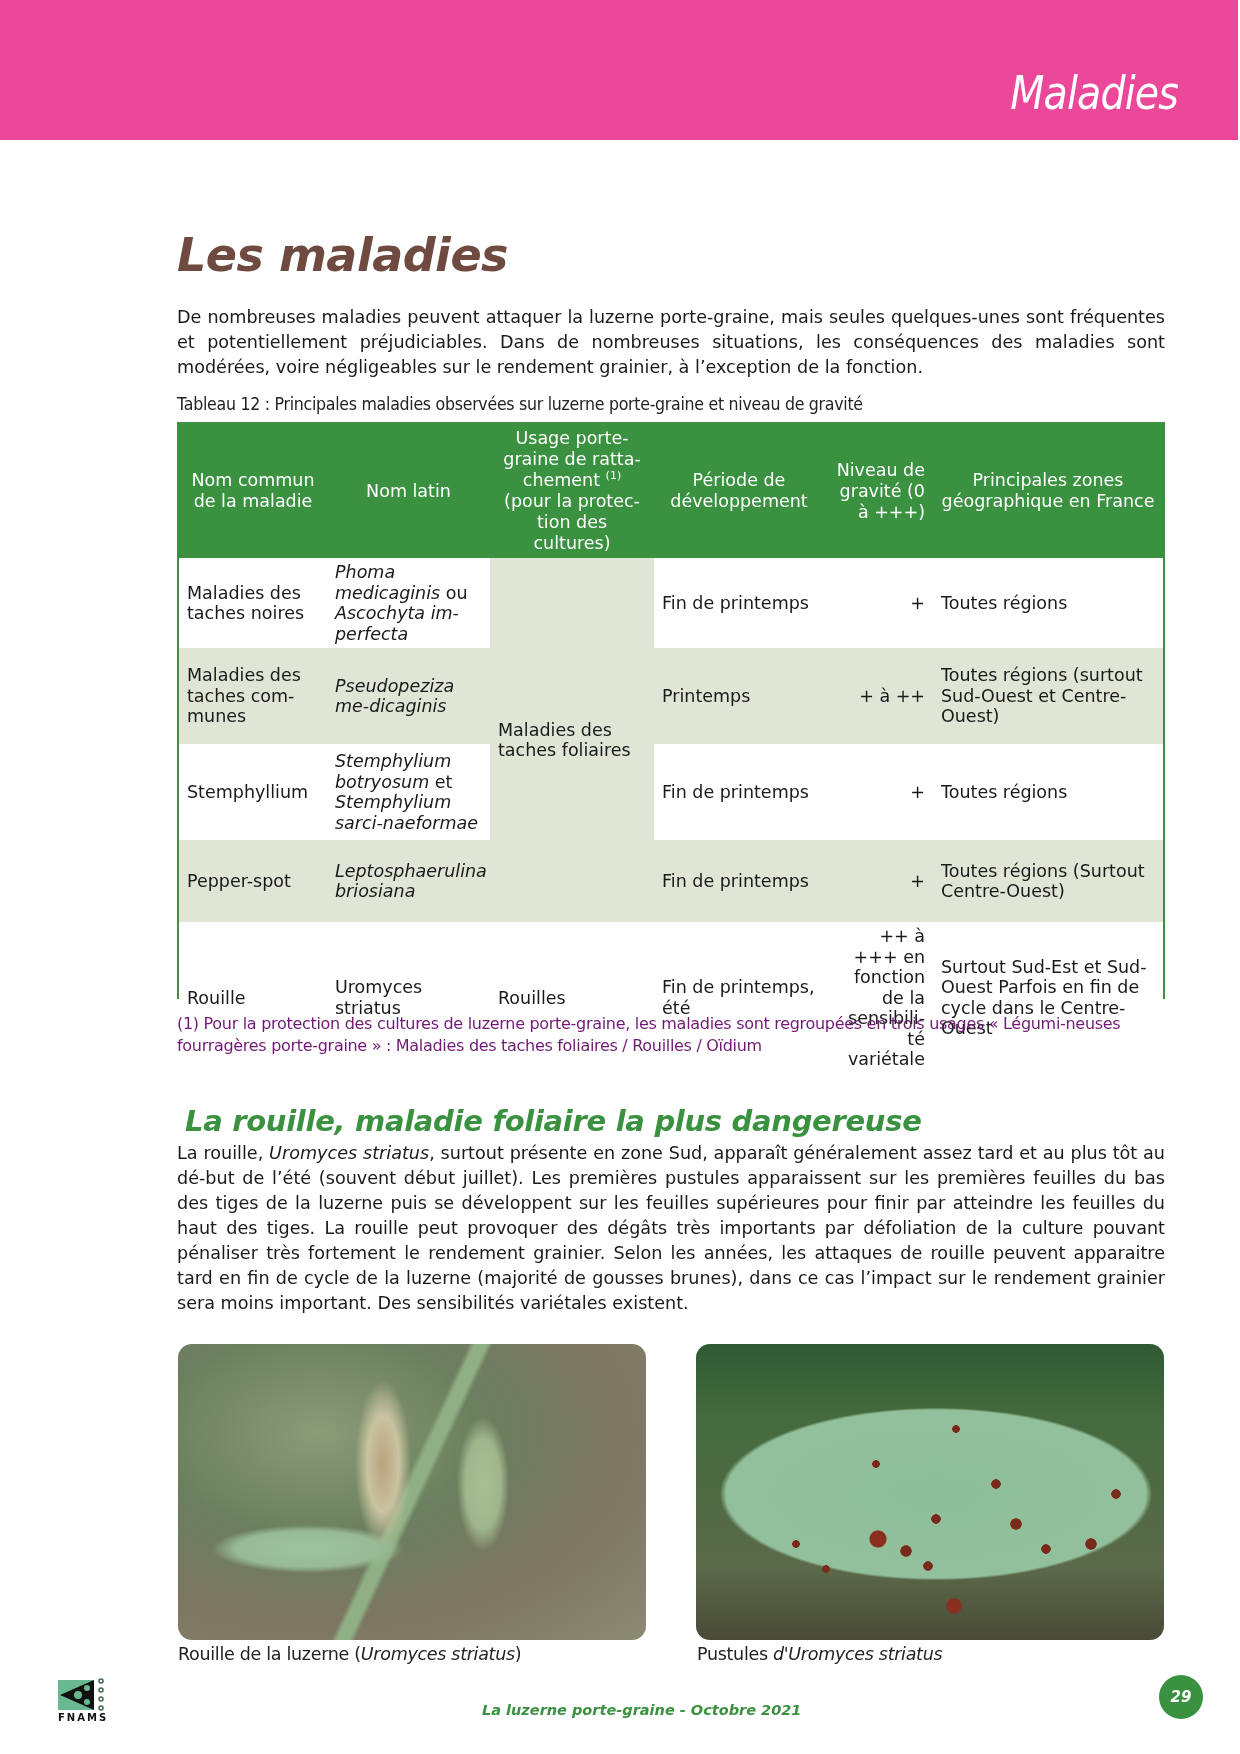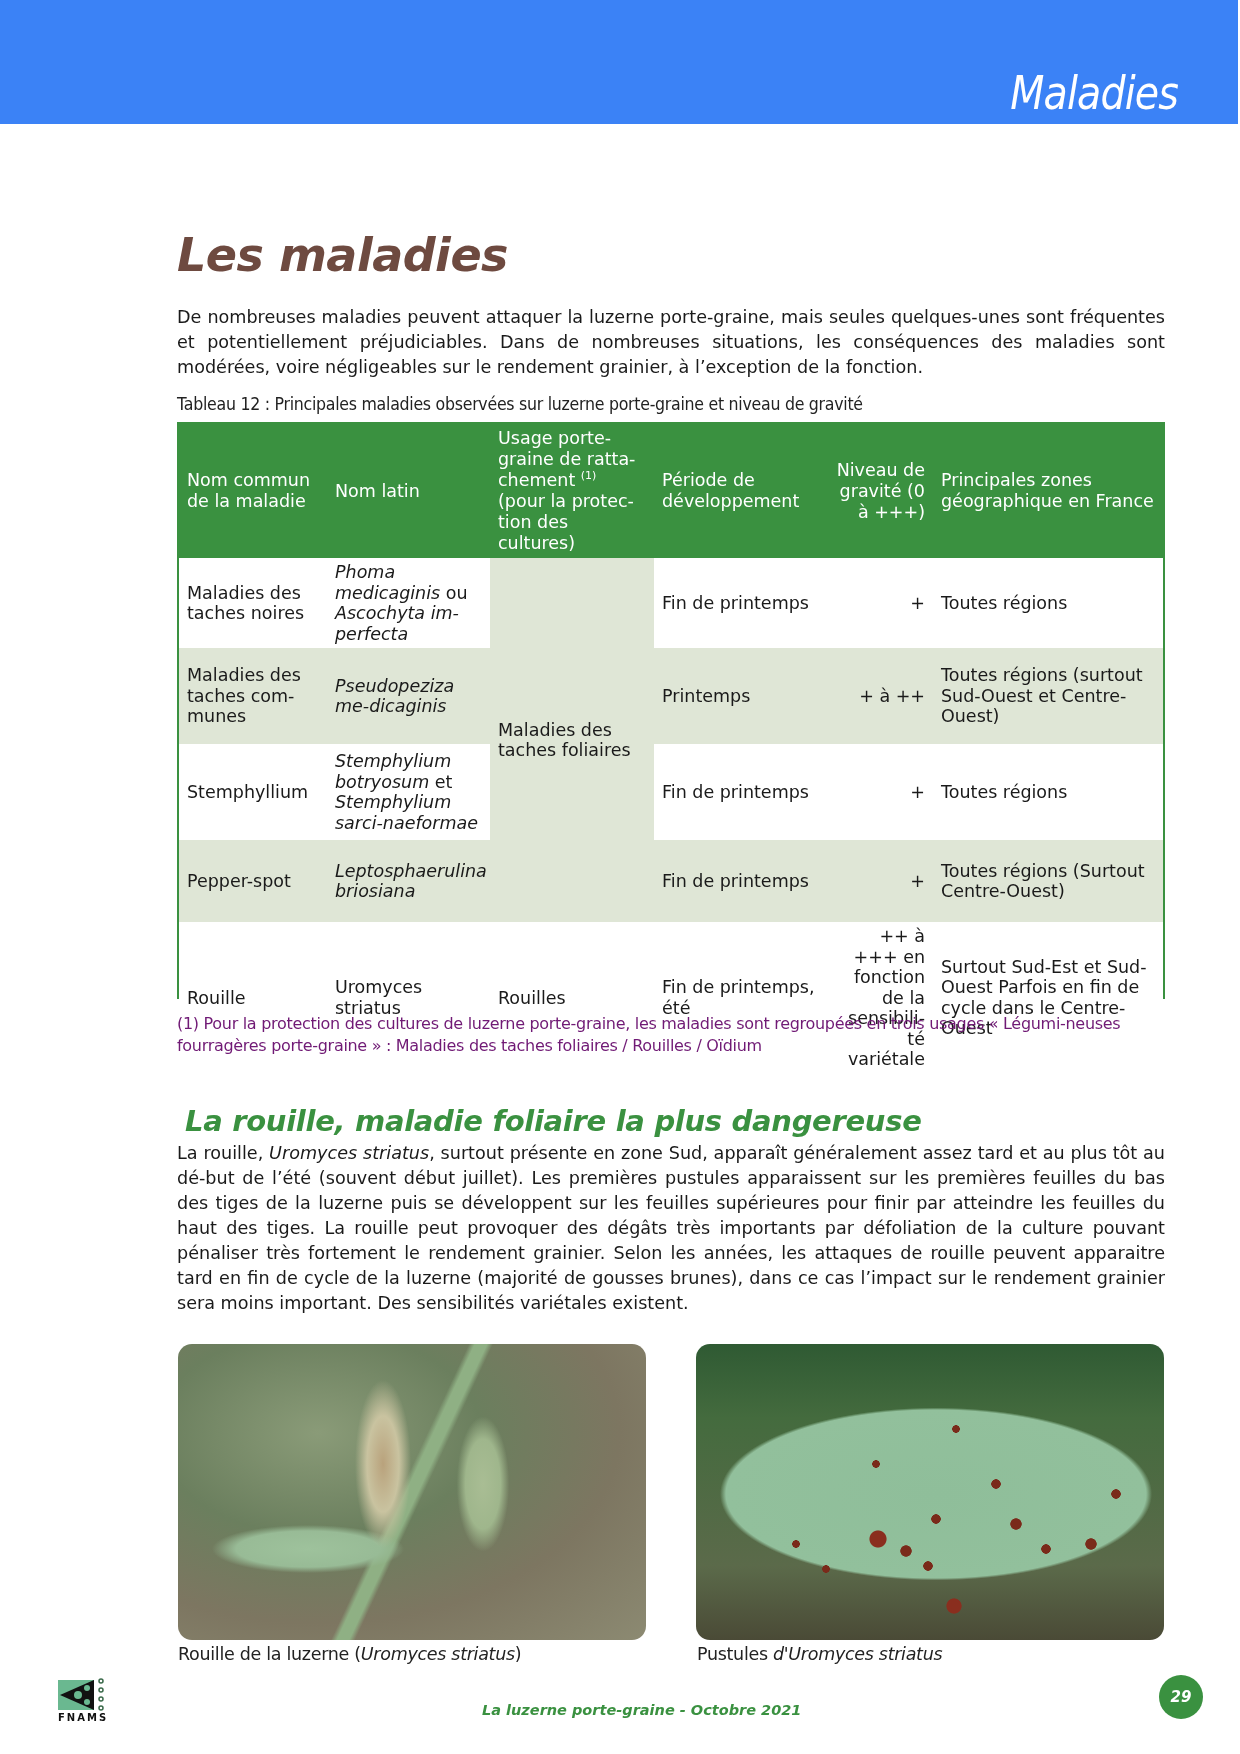--- a/index.html
+++ b/index.html
@@ -2,22 +2,22 @@
 <html><head>
 <meta charset="utf-8">
 <style>
   html, body { margin: 0; padding: 0; }
   body {
     width: 1240px; height: 1754px; position: relative; background: #ffffff;
     font-family: "DejaVu Sans", "Liberation Sans", sans-serif; color: #1a1a1a;
     overflow: hidden;
   }
   .top-band {
-    position: absolute; left: 0; top: 0; width: 1238px; height: 124px;
-    background: #3b82f6;
+    position: absolute; left: 0; top: 0; width: 1238px; height: 140px;
+    background: #ec4899;
   }
   .section-tag {
     position: absolute; right: 60px; top: 66px;
     font-family: "DejaVu Sans", sans-serif; font-style: italic; font-size: 46px;
     color: #ffffff; letter-spacing: -1px; transform: scaleX(0.86); transform-origin: right;
   }
   .page-title {
     position: absolute; left: 177px; top: 228px; margin: 0;
     font-family: "DejaVu Sans", sans-serif; font-weight: bold; font-style: italic;
     font-size: 46px; color: #6e4a40; letter-spacing: -0.5px;
@@ -30,21 +30,21 @@
     position: absolute; left: 177px; top: 394px; margin: 0;
     font-size: 17px; color: #222; letter-spacing: -0.3px; transform: scaleX(0.93); transform-origin: left;
   }
   .tbl-wrap {
     position: absolute; left: 177px; top: 422px; width: 988px; height: 577px;
     border: 2px solid #3a9140; box-sizing: border-box;
   }
   table { border-collapse: collapse; width: 100%; height: 100%; table-layout: fixed; }
   th {
     background: #3a9140; color: #ffffff; font-weight: normal; font-size: 17.5px;
-    line-height: 21px; text-align: left; padding: 4px 8px; vertical-align: middle;
+    line-height: 21px; text-align: center; padding: 4px 8px; vertical-align: middle;
     height: 109px;
   }
   td {
     font-size: 17.5px; line-height: 20.5px; padding: 4px 8px; vertical-align: middle;
     text-align: left;
   }
   th.center, td.center { text-align: right; }
   tr.light td { background: #ffffff; }
   tr.tint td { background: #dfe6d6; }
   td.usage-merged { background: #dfe6d6 !important; }

